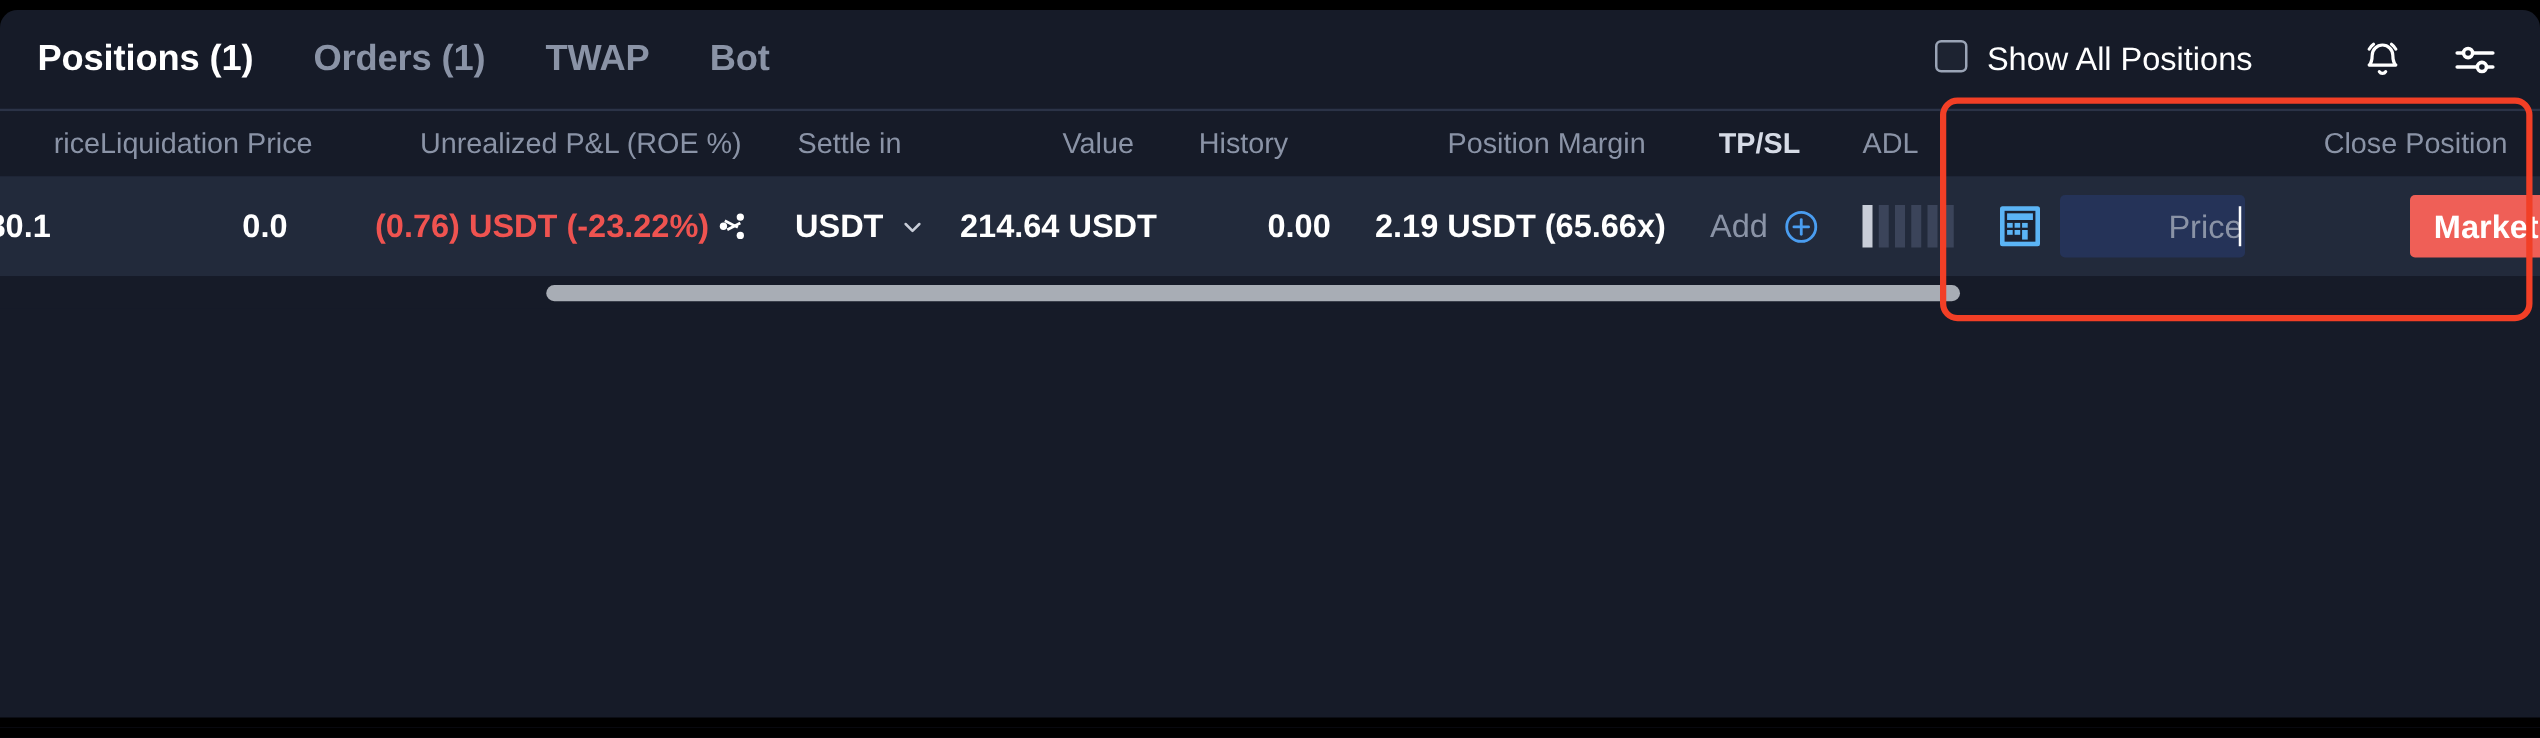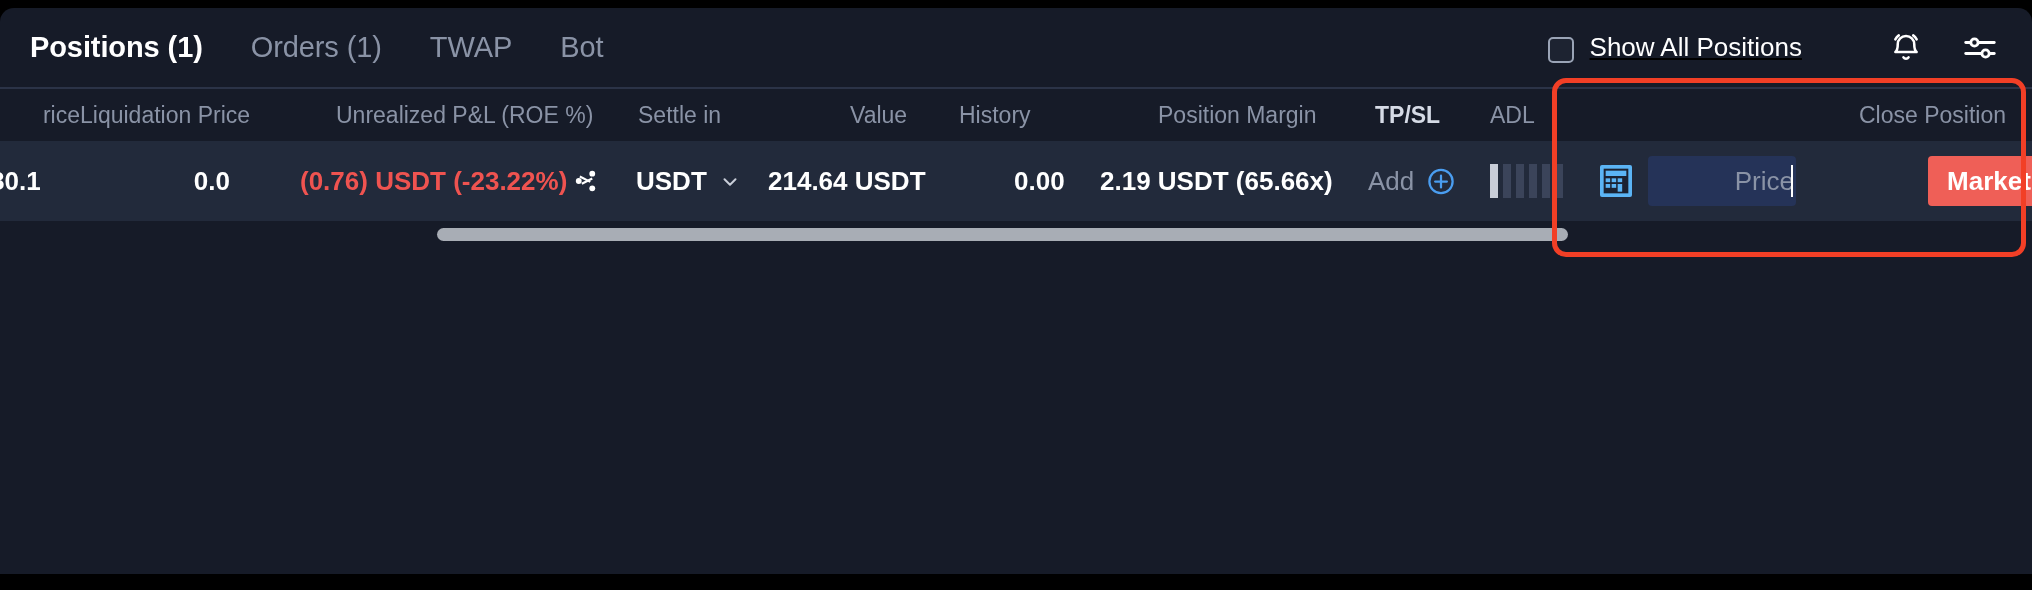--- a/index.html
+++ b/index.html
@@ -52,44 +52,43 @@
     padding: 0 26px 0 30px;
   }
   .tabs {
     display: flex;
     align-items: center;
     gap: 0;
   }
   .tab {
     font-size: 29px;
     color: #8a93a6;
-    font-weight: 400;
+    font-weight: 700;
     padding: 0 24px;
     cursor: pointer;
     white-space: nowrap;
     letter-spacing: -0.1px;
   }
   .tab:first-child { padding-left: 0; }
   .tab.active {
     color: #ffffff;
     font-weight: 700;
   }
   .tabbar-right {
     margin-left: auto;
     display: flex;
     align-items: center;
     gap: 0;
   }
   .showall {
     display: flex;
-    align-items: flex-end;
+    align-items: flex-start;
     gap: 16px;
     cursor: pointer;
     margin-right: 56px;
-    text-decoration: underline;
   }
   .checkbox {
     width: 26px;
     height: 26px;
     border: 2.5px solid #9aa4b6;
     border-radius: 5px;
     background: #1d2331;
     box-sizing: border-box;
   }
   .showall-label {

